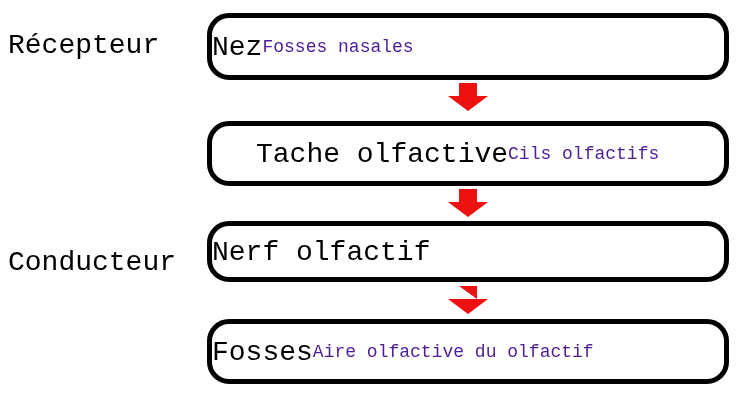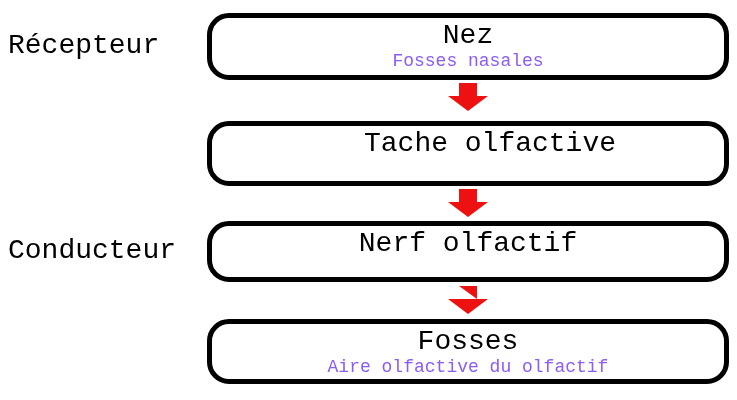--- a/index.html
+++ b/index.html
@@ -29,51 +29,50 @@
   }
   .flow-box {
     position: absolute;
     left: 207px;
     width: 522px;
     box-sizing: border-box;
     border: 5px solid #000000;
     border-radius: 22px;
     background: #ffffff;
     display: flex;
-    flex-direction: column;
     align-items: center;
     justify-content: flex-start;
     padding-top: 2px;
     text-align: center;
   }
   .box-title {
     font-size: 28px;
     line-height: 31px;
     color: #000000;
     white-space: nowrap;
   }
   .box-subtitle {
     font-size: 18px;
     line-height: 21px;
-    color: #8b5cf6;
+    color: #4c1d95;
     white-space: nowrap;
   }
   .down-arrow {
     position: absolute;
     left: 446px;
     width: 44px;
     height: 28px;
   }
   .down-arrow svg { display: block; }
   .down-arrow polygon { fill: var(--arrow-color, #ee1111); }
 
   
   #label-0 { top: 13px;  height: 67px; }
   #label-1 { top: 121px; height: 65px; }
-  #label-2 { top: 221px; height: 61px; }
+  #label-2 { top: 233px; height: 61px; }
   #label-3 { top: 319px; height: 65px; }
 
   #box-0 { top: 13px;  height: 67px; }
   #box-1 { top: 121px; height: 65px; padding-left: 44px; }
   #box-2 { top: 221px; height: 61px; }
   #box-3 { top: 319px; height: 65px; }
 
   #arrow-0 { top: 83px; }
   #arrow-1 { top: 189px; }
   #arrow-2 { top: 286px; }
@@ -86,20 +85,21 @@
   <div class="stage-label" id="label-0">Récepteur</div>
   <div class="stage-label" id="label-2">Conducteur</div>
 
   <div class="flow-box" id="box-0" style="border-color: rgb(0, 0, 0);">
     <div class="box-title">Nez</div>
     <div class="box-subtitle">Fosses nasales</div>
   </div>
 
   <div class="flow-box" id="box-1" style="border-color: rgb(0, 0, 0);">
     <div class="box-title">Tache olfactive</div>
+    <div class="box-subtitle">Cils olfactifs</div>
   </div>
 
   <div class="flow-box" id="box-2" style="border-color: rgb(0, 0, 0); align-items: center;">
     <div class="box-title">Nerf olfactif</div>
   </div>
 
   <div class="flow-box" id="box-3" style="border-color: rgb(0, 0, 0);">
     <div class="box-title">Fosses</div>
     <div class="box-subtitle">Aire olfactive du olfactif</div>
   </div>

